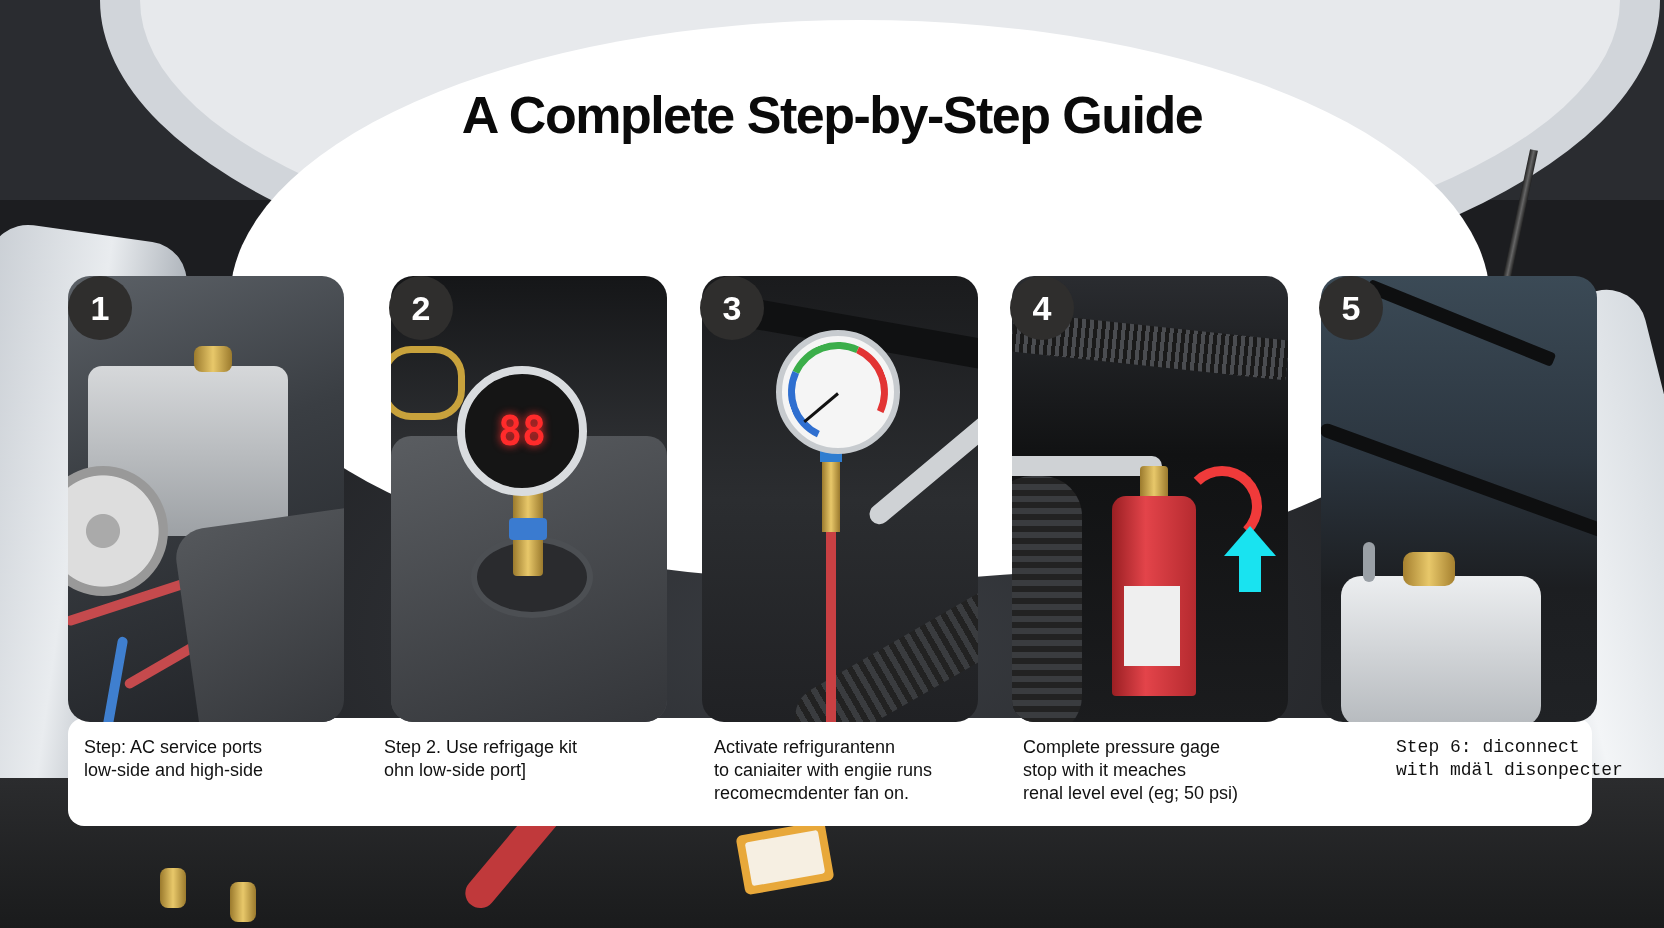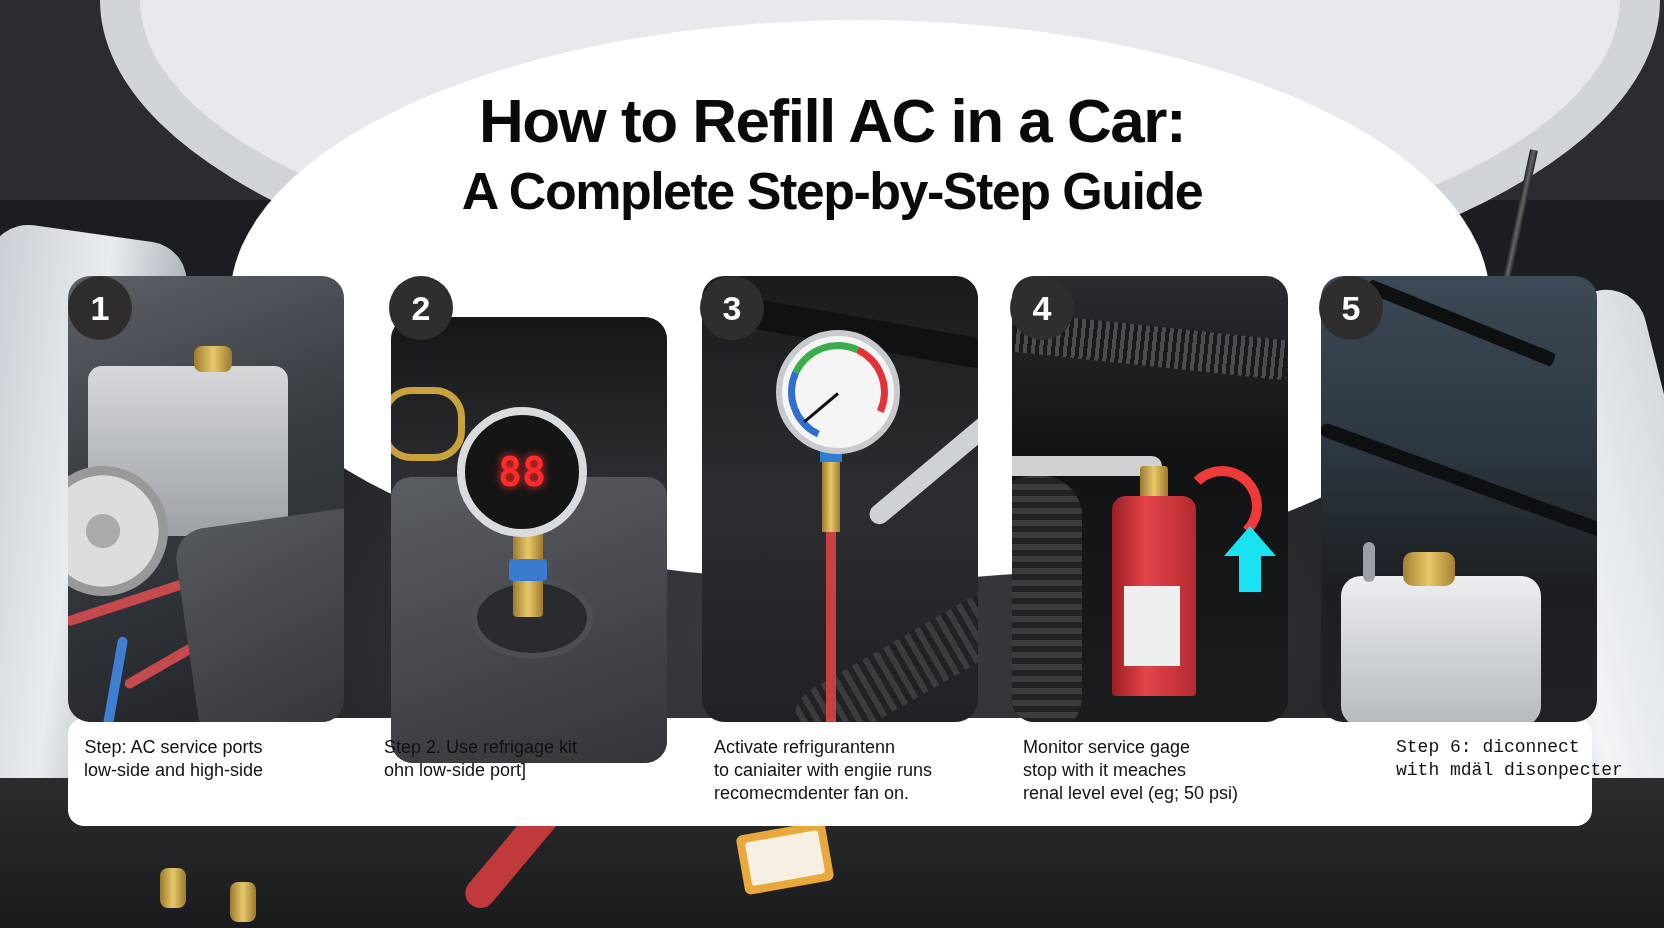--- a/index.html
+++ b/index.html
@@ -50,21 +50,21 @@
   .c1 { background: linear-gradient(160deg,#5c6167 0%,#3a3e43 40%,#202226 100%); }
   .c1 .block { position:absolute; left:20px; top:90px; width:200px; height:170px; background: linear-gradient(180deg,#d6d8da,#9da1a5); border-radius: 14px;}
   .c1 .cap { position:absolute; left:126px; top:70px; width:38px; height:26px; background: linear-gradient(90deg,#9b7a2d,#e8c86a,#9b7a2d); border-radius:8px;}
   .c1 .fan { position:absolute; left:-30px; top:190px; width:130px; height:130px; border-radius:50%; background: radial-gradient(circle,#aaa 0 18%,#ddd 19% 60%,#999 61%);}
   .c1 .cover { position:absolute; left:120px; top:240px; width:220px; height:240px; background: linear-gradient(160deg,#55585c,#2e3034); border-radius: 30px 0 0 0; transform: rotate(-8deg);}
   .c1 .hr1 { position:absolute; left:-10px; top:290px; width:330px; height:10px; background:#c54a4d; border-radius:5px; transform: rotate(-18deg);}
   .c1 .hr2 { position:absolute; left:40px; top:340px; width:260px; height:10px; background:#c54a4d; border-radius:5px; transform: rotate(-30deg);}
   .c1 .hb1 { position:absolute; left:40px; top:360px; width:10px; height:120px; background:#3f7fcf; border-radius:5px; transform: rotate(10deg);}
 
   
-  .c2 { background: linear-gradient(180deg,#151618 0%,#2e3033 40%,#4a4d51 100%); margin-top: 41px; }
+  .c2 { background: linear-gradient(180deg,#151618 0%,#2e3033 40%,#4a4d51 100%); }
   .c2 .engine { position:absolute; left:0; top:160px; width:276px; height:300px; background: linear-gradient(160deg,#5a5d61,#323438); border-radius: 20px 20px 0 0;}
   .c2 .ring { position:absolute; left:80px; top:260px; width:110px; height:70px; border-radius:50%; background:#2a2b2e; border:6px solid #4c4f53;}
   .c2 .stem { position:absolute; left:122px; top:210px; width:30px; height:90px; background: linear-gradient(90deg,#9b7a2d,#e8c86a,#9b7a2d); border-radius:4px;}
   .c2 .stemb { position:absolute; left:118px; top:242px; width:38px; height:22px; background:#3a7bd0; border-radius:4px;}
   .c2 .gauge { position:absolute; left:66px; top:90px; width:130px; height:130px; border-radius:50%; background:#151515; border:8px solid #d9dcdf; box-sizing:border-box; display:flex; align-items:center; justify-content:center; }
   .c2 .digits { color:#ff2b2b; font-family:"DejaVu Sans Mono", monospace; font-weight:700; font-size:40px; text-shadow:0 0 8px #ff3030; }
   .c2 .yl { position:absolute; left:-10px; top:70px; width:70px; height:60px; border:7px solid #c8a23c; border-radius: 30px; }
 
   
   .c3 { background: linear-gradient(180deg,#1a1b1d 0%,#2b2d30 50%,#202124 100%); }
@@ -113,37 +113,36 @@
   <div class="strut"></div>
   <div class="bottom-parts">
     <div class="hose-red"></div>
     <div class="label-yellow"></div>
     <div class="brass" style="left:160px;bottom:20px;"></div>
     <div class="brass" style="left:230px;bottom:6px;"></div>
   </div>
 </div>
 
 <h1 class="title">
-  <span class="l1">How to Refill AC in a Car:</span>
   <span class="l2">A Complete Step-by-Step Guide</span>
 </h1>
 
 <div class="captions"></div>
 
 <div class="card c1" style="left:68px;">
   <div class="block"></div>
   <div class="cap"></div>
   <div class="fan"></div>
   <div class="hr1"></div>
   <div class="hr2"></div>
   <div class="hb1"></div>
   <div class="cover"></div>
 </div>
 <div class="badge" style="left:68px;">1</div>
-<div class="caption" style="left:84px;text-align:center;">
+<div class="caption" style="left:84px;">
   <div>Step: AC service ports</div>
   <div>low-side and high-side</div>
 </div>
 
 <div class="card c2" style="left:391px;">
   <div class="yl"></div>
   <div class="engine"></div>
   <div class="ring"></div>
   <div class="stem"></div>
   <div class="stemb"></div>
@@ -182,21 +181,21 @@
   <div class="hose"></div>
   <div class="nozzle"></div>
   <div class="can">
     <div class="canlabel"></div>
   </div>
   <div class="arrow-curve"></div>
   <div class="arrow-up"></div>
 </div>
 <div class="badge" style="left:1010px;">4</div>
 <div class="caption" style="left:1023px;">
-  <div>Monitor service gage</div>
+  <div>Complete pressure gage</div>
   <div>stop with it meaches</div>
   <div>renal level evel (eg; 50 psi)</div>
 </div>
 
 <div class="card c5" style="left:1321px;">
   <div class="wiper"></div>
   <div class="seal"></div>
   <div class="res"></div>
   <div class="pipe"></div>
   <div class="rescap"></div>

